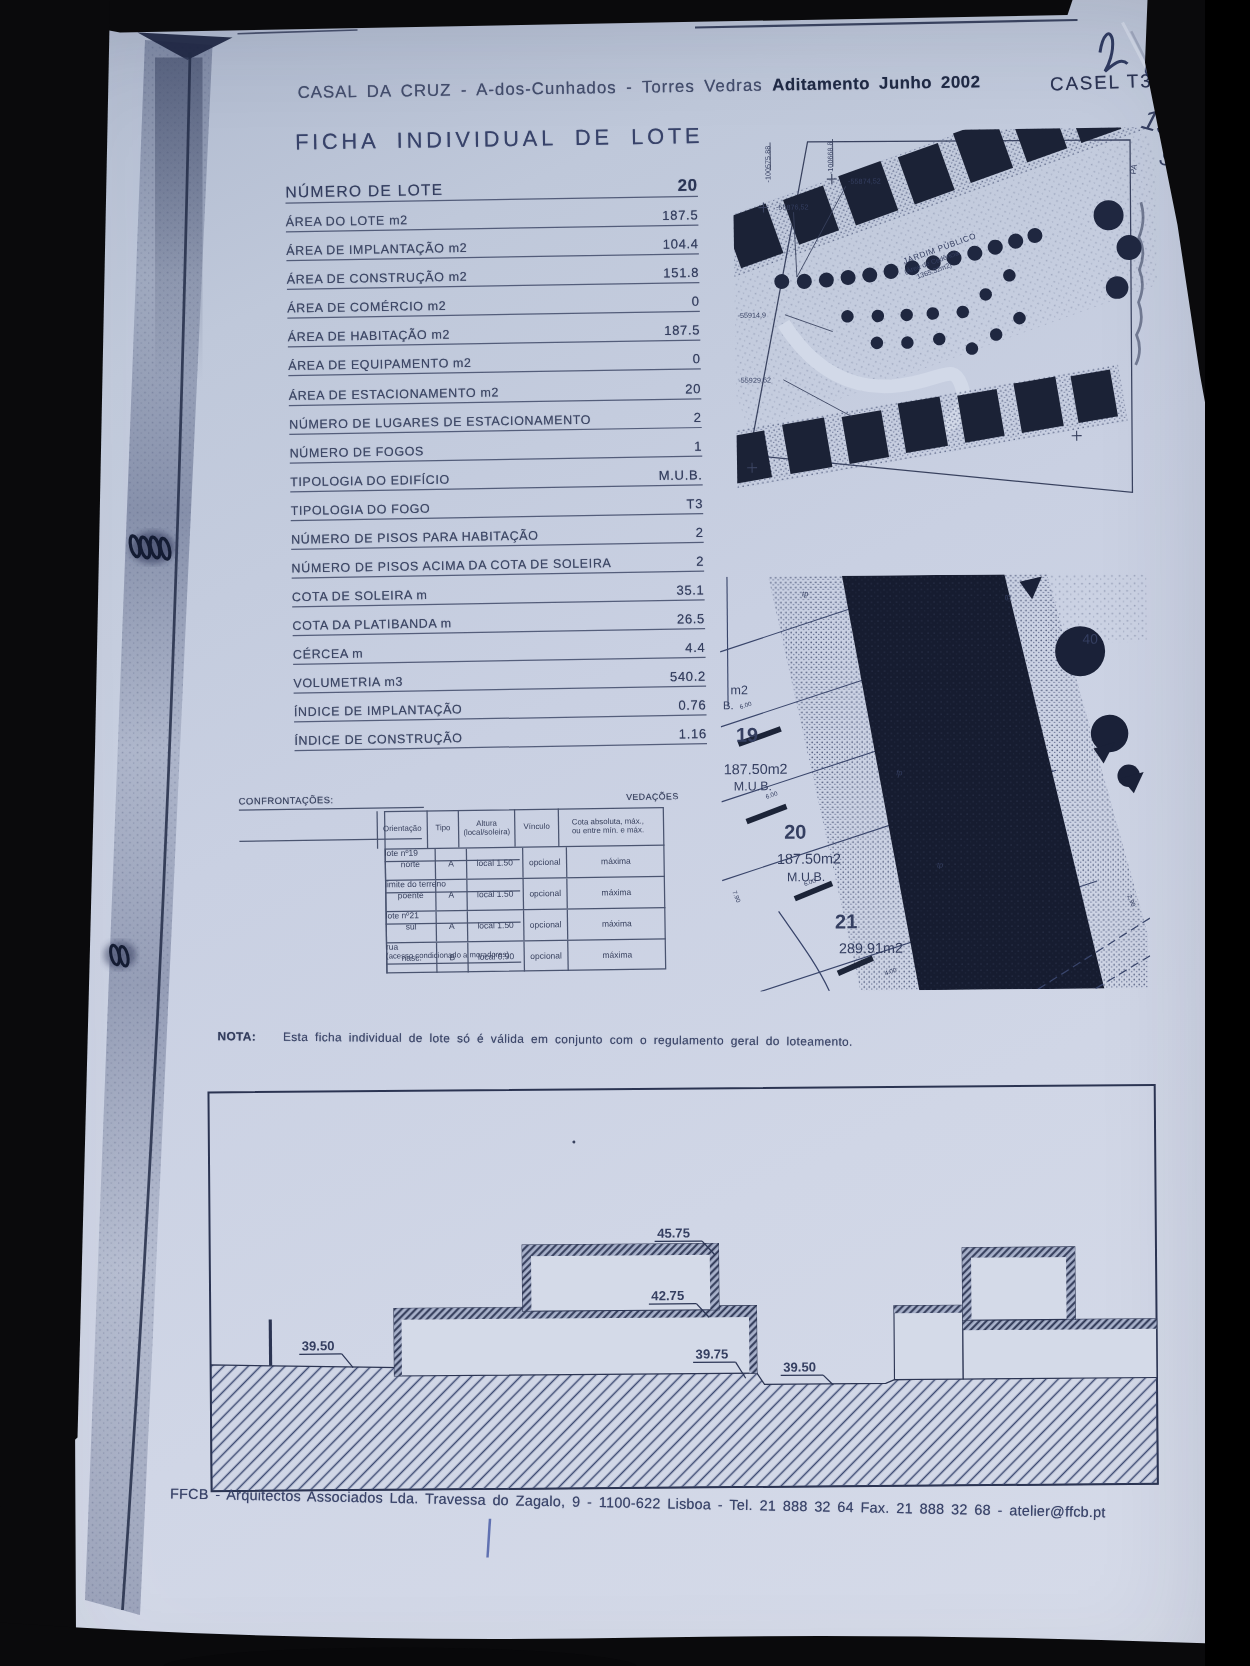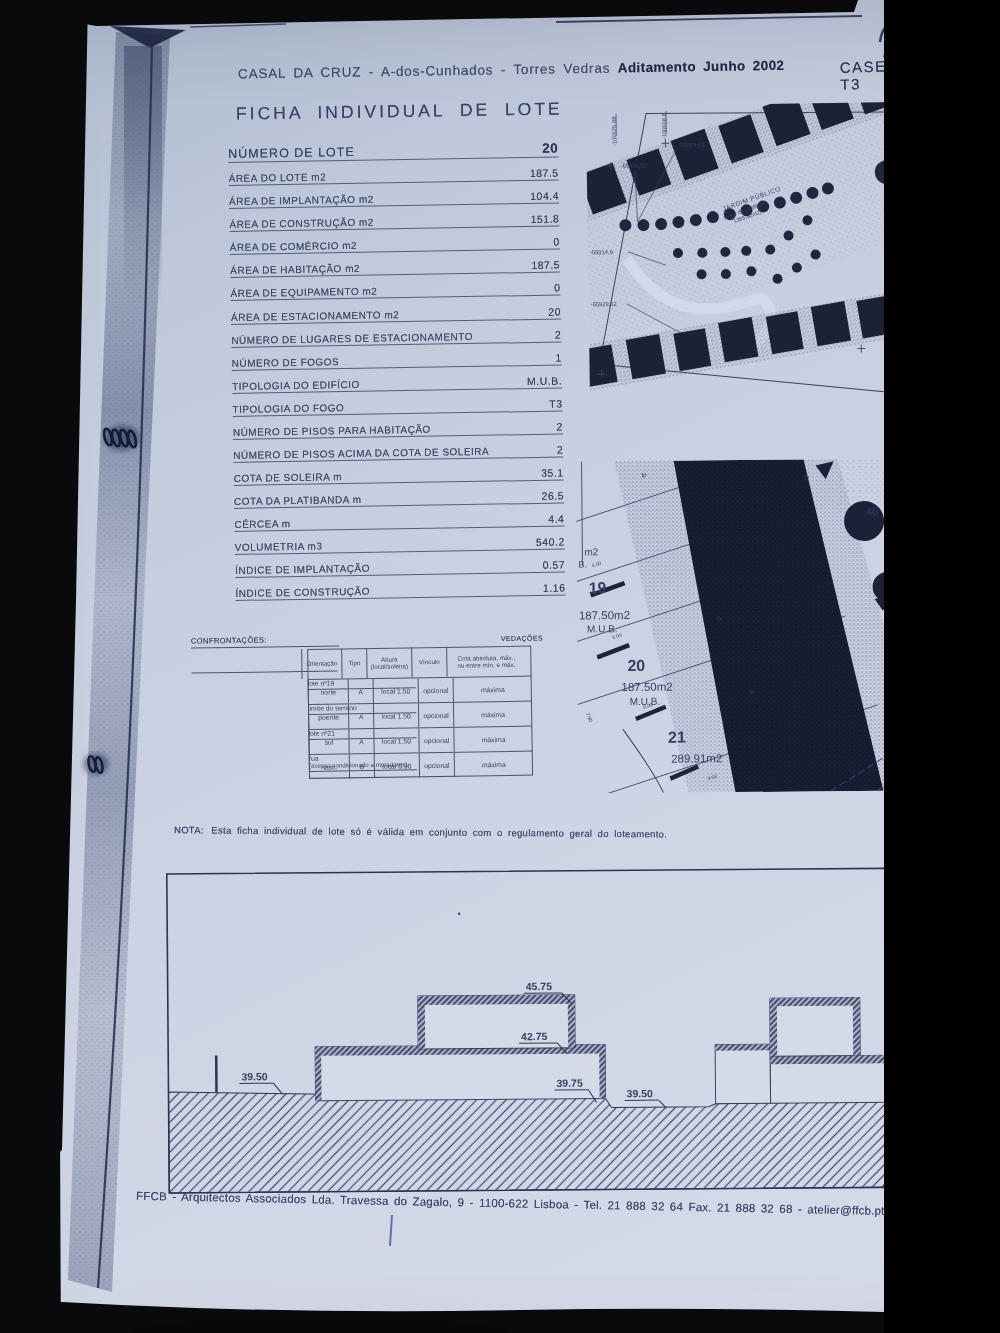--- a/index.html
+++ b/index.html
@@ -1,16 +1,16 @@
 <!DOCTYPE html>
 <html><head>
 <meta charset="utf-8">
 <style>
   html,body{margin:0;padding:0;background:#000;}
-  #scene{position:relative;width:884px;height:1333px;background:#0a0a0c;overflow:hidden;
+  #scene{position:relative;width:964px;height:1333px;background:#0a0a0c;overflow:hidden;
          font-family:"Liberation Sans", sans-serif;}
   #paper{position:absolute;left:58px;top:-4px;width:950px;height:1345px;
          background:linear-gradient(155deg,#aeb8cd 0%,#bfc8da 18%,#c9d0e2 42%,#d0d6e6 68%,#d6dbe9 100%);
          transform:rotate(-0.25deg);border-radius:3px;
          box-shadow: inset -40px 20px 90px rgba(30,38,60,.16), inset 30px -20px 80px rgba(255,255,255,.10);}
   .doc{position:absolute;color:#3b4563;}
   .soft{text-shadow:0 0 .6px rgba(59,69,99,.65);}
   
   #hdr{left:238px;top:62px;width:560px;font-size:13.5px;letter-spacing:.8px;word-spacing:3px;
        transform:rotate(-0.9deg);white-space:nowrap;color:#424c6b;}
@@ -47,21 +47,21 @@
   #crows .drow:nth-of-type(1){position:absolute;top:48px;}
   #crows .drow:nth-of-type(2){position:absolute;top:73px;}
   #crows .drow:nth-of-type(3){position:absolute;top:98px;}
   #crows .drow:nth-of-type(4){position:absolute;top:123px;}
   .sidelbl{position:absolute;left:0;width:114px;font-size:6.8px;}
   .sidelbl .sub{display:block;font-size:6.2px;}
   .sidelbl::after{content:"";position:absolute;left:0;bottom:-3px;width:108px;border-bottom:1px solid #4a5470;}
   
   #nota{left:174px;top:827px;width:640px;font-size:9.5px;letter-spacing:.3px;word-spacing:2.5px;
         transform:rotate(0.5deg);color:#3c466a;}
-  #nota b{font-weight:400;color:#333d5e;margin-right:2px;}
+  #nota b{font-weight:700;color:#333d5e;margin-right:16px;}
   
   #footer{left:136px;top:1198px;width:820px;font-size:11.5px;letter-spacing:.2px;word-spacing:2px;
           transform:rotate(1.15deg);color:#39436a;white-space:nowrap;}
   svg text{fill:#353f61;}
 </style>
 </head>
 <body>
 
 <div id="scene">
   <div id="paper"></div>
@@ -200,21 +200,21 @@
         <span class="fvalue soft">4.4</span>
       </div>
 
       <div class="frow">
         <span class="flabel soft">VOLUMETRIA m3</span>
         <span class="fvalue soft">540.2</span>
       </div>
 
       <div class="frow">
         <span class="flabel soft">ÍNDICE DE IMPLANTAÇÃO</span>
-        <span class="fvalue soft">0.57</span>
+        <span class="fvalue soft">0.76</span>
       </div>
 
       <div class="frow">
         <span class="flabel soft">ÍNDICE DE CONSTRUÇÃO</span>
         <span class="fvalue soft">1.16</span>
       </div>
     </div>
 
   <svg class="doc" id="siteplan" style="left:588px;top:104px;width:338px;height:300px;transform:rotate(-0.8deg);" viewBox="0 0 338 300">
     <polygon points="60,8 318,10 316,292 10,258" fill="none" stroke="#39425f" stroke-width="1"></polygon>

